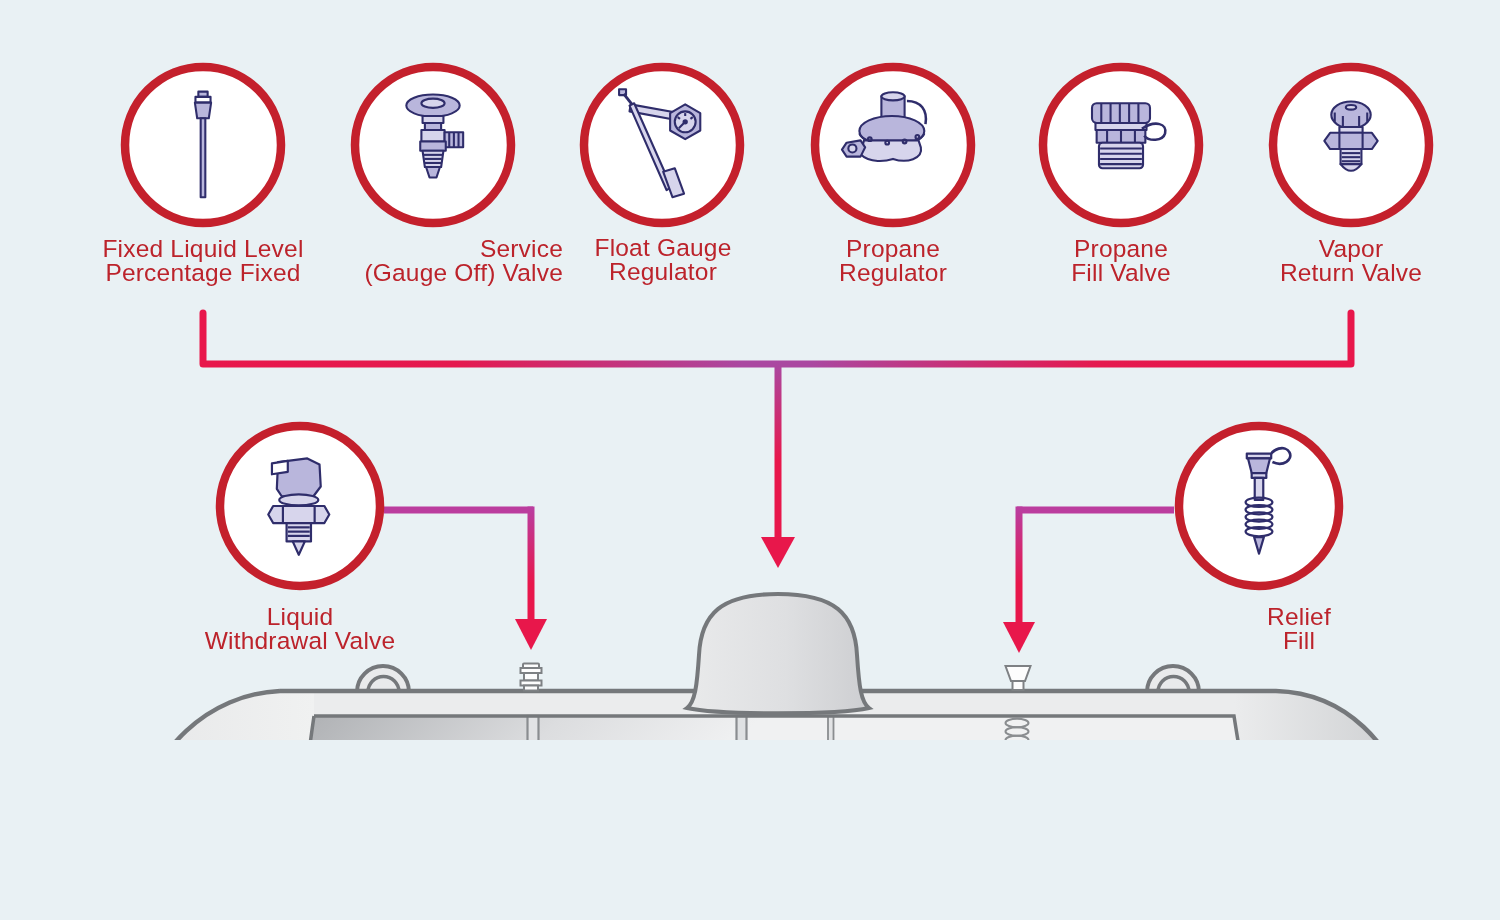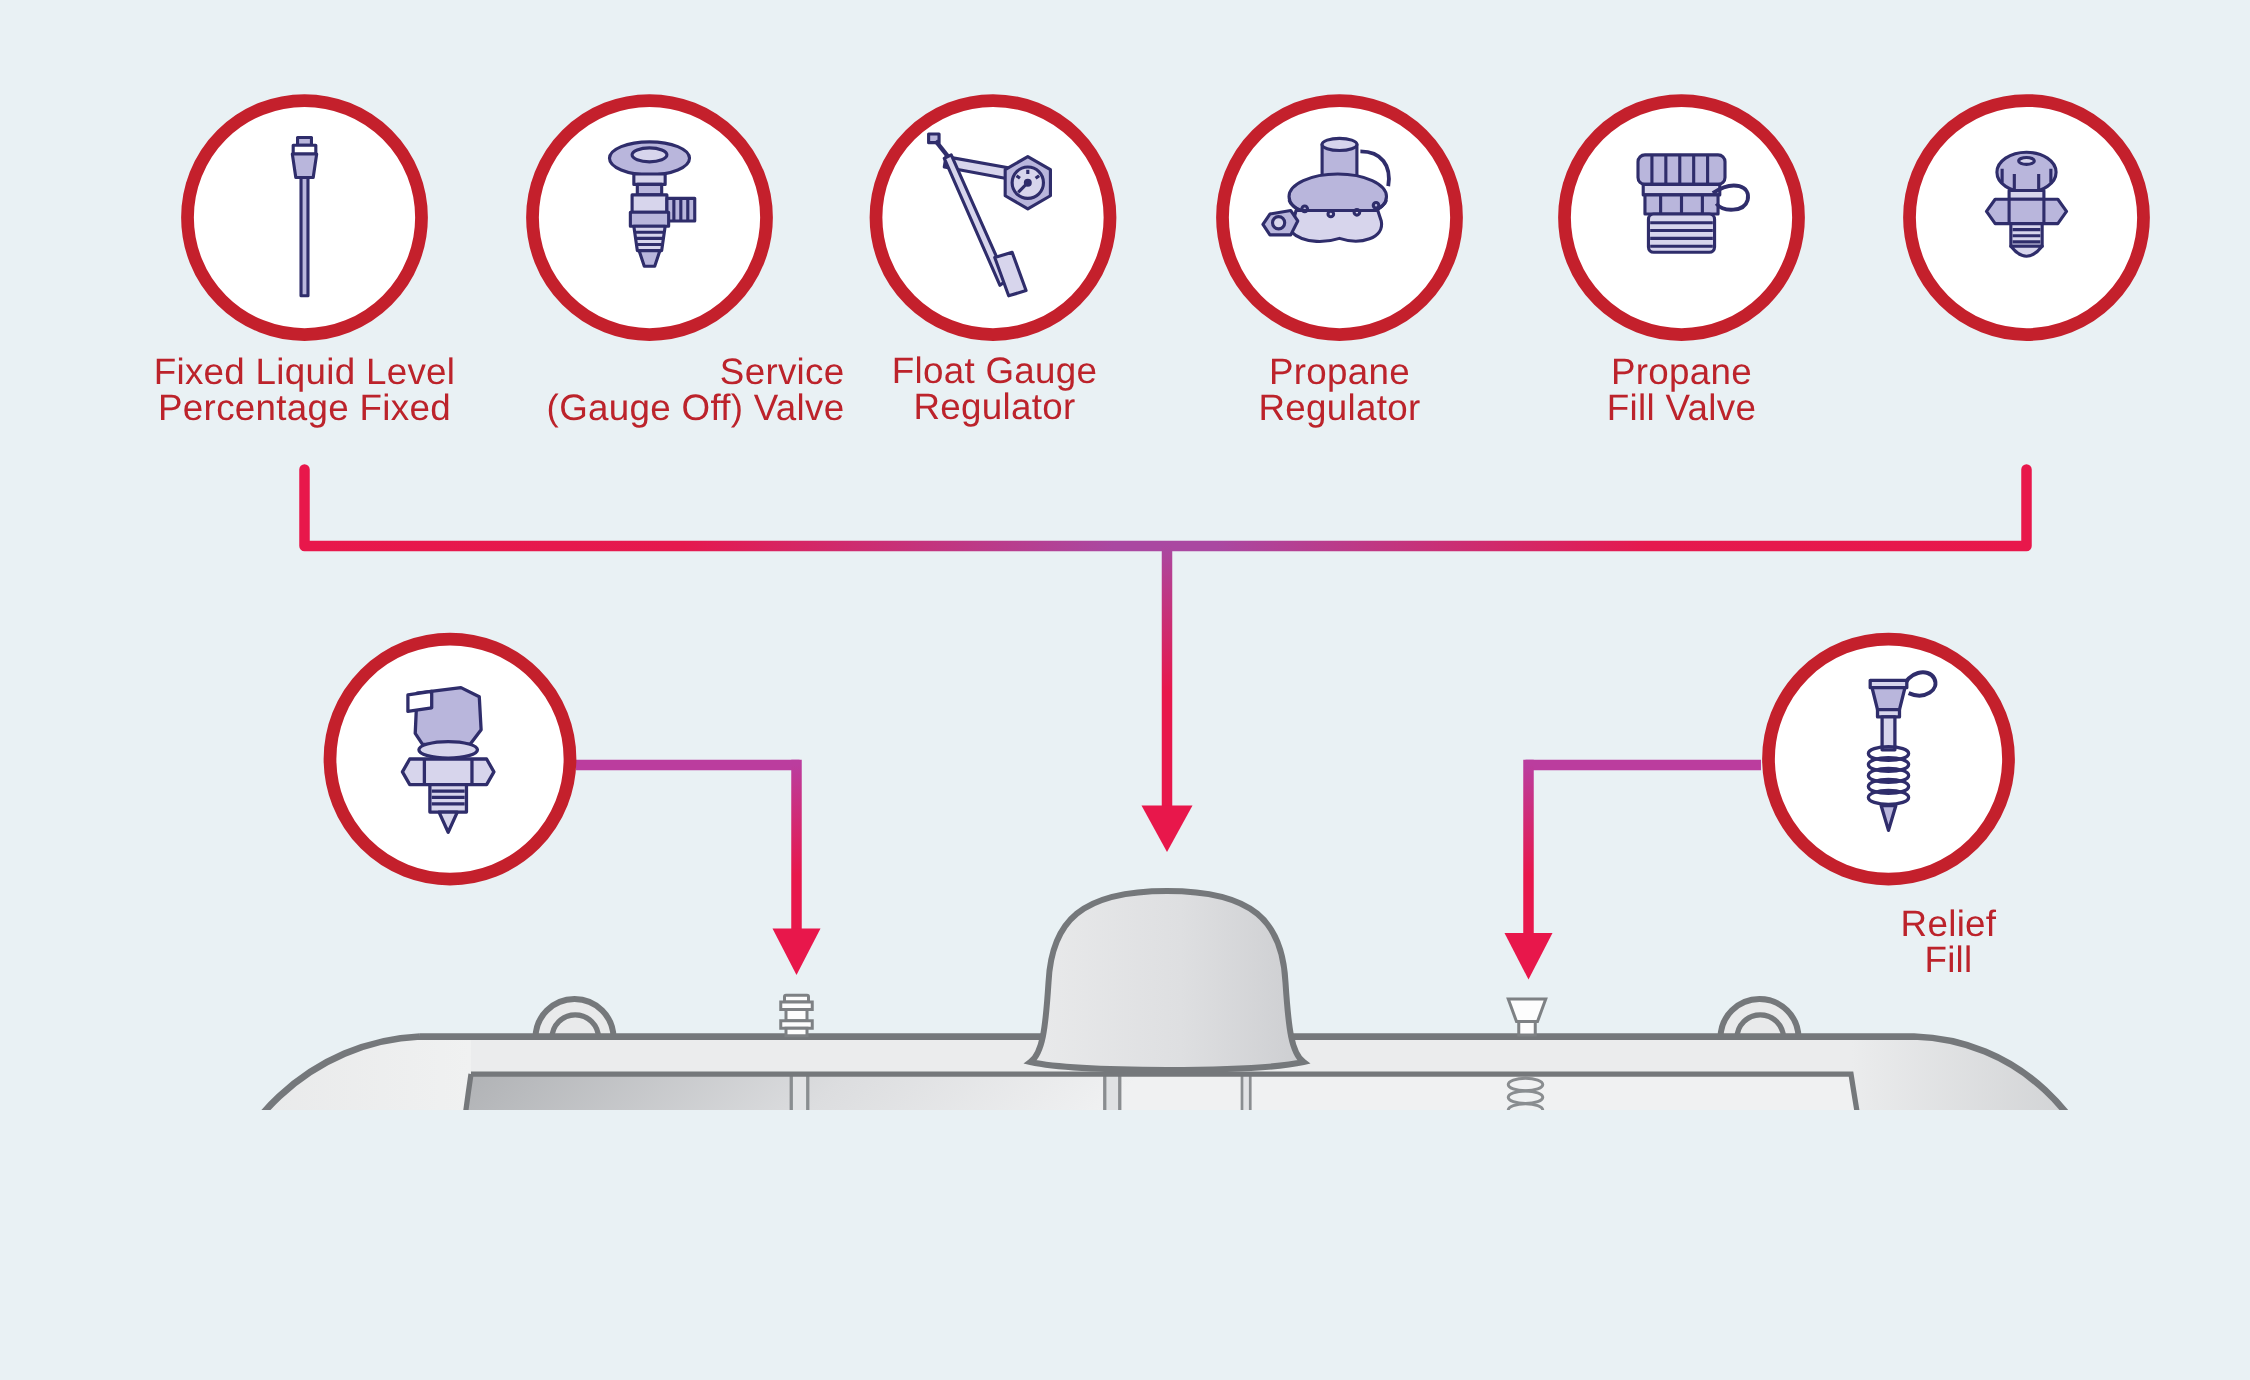--- a/index.html
+++ b/index.html
@@ -304,18 +304,26 @@
     <span>Regulator</span>
   </div>
   <div class="lbl lbl-3">
     <span>Propane</span>
     <span>Regulator</span>
   </div>
   <div class="lbl lbl-4">
     <span>Propane</span>
     <span>Fill Valve</span>
   </div>
+  <div class="lbl lbl-5">
+    <span>Vapor</span>
+    <span>Return Valve</span>
+  </div>
+  <div class="lbl lbl-6">
+    <span>Liquid</span>
+    <span>Withdrawal Valve</span>
+  </div>
   <div class="lbl lbl-7">
     <span>Relief</span>
     <span>Fill</span>
   </div>
 
 </div>
 
 </body></html>

